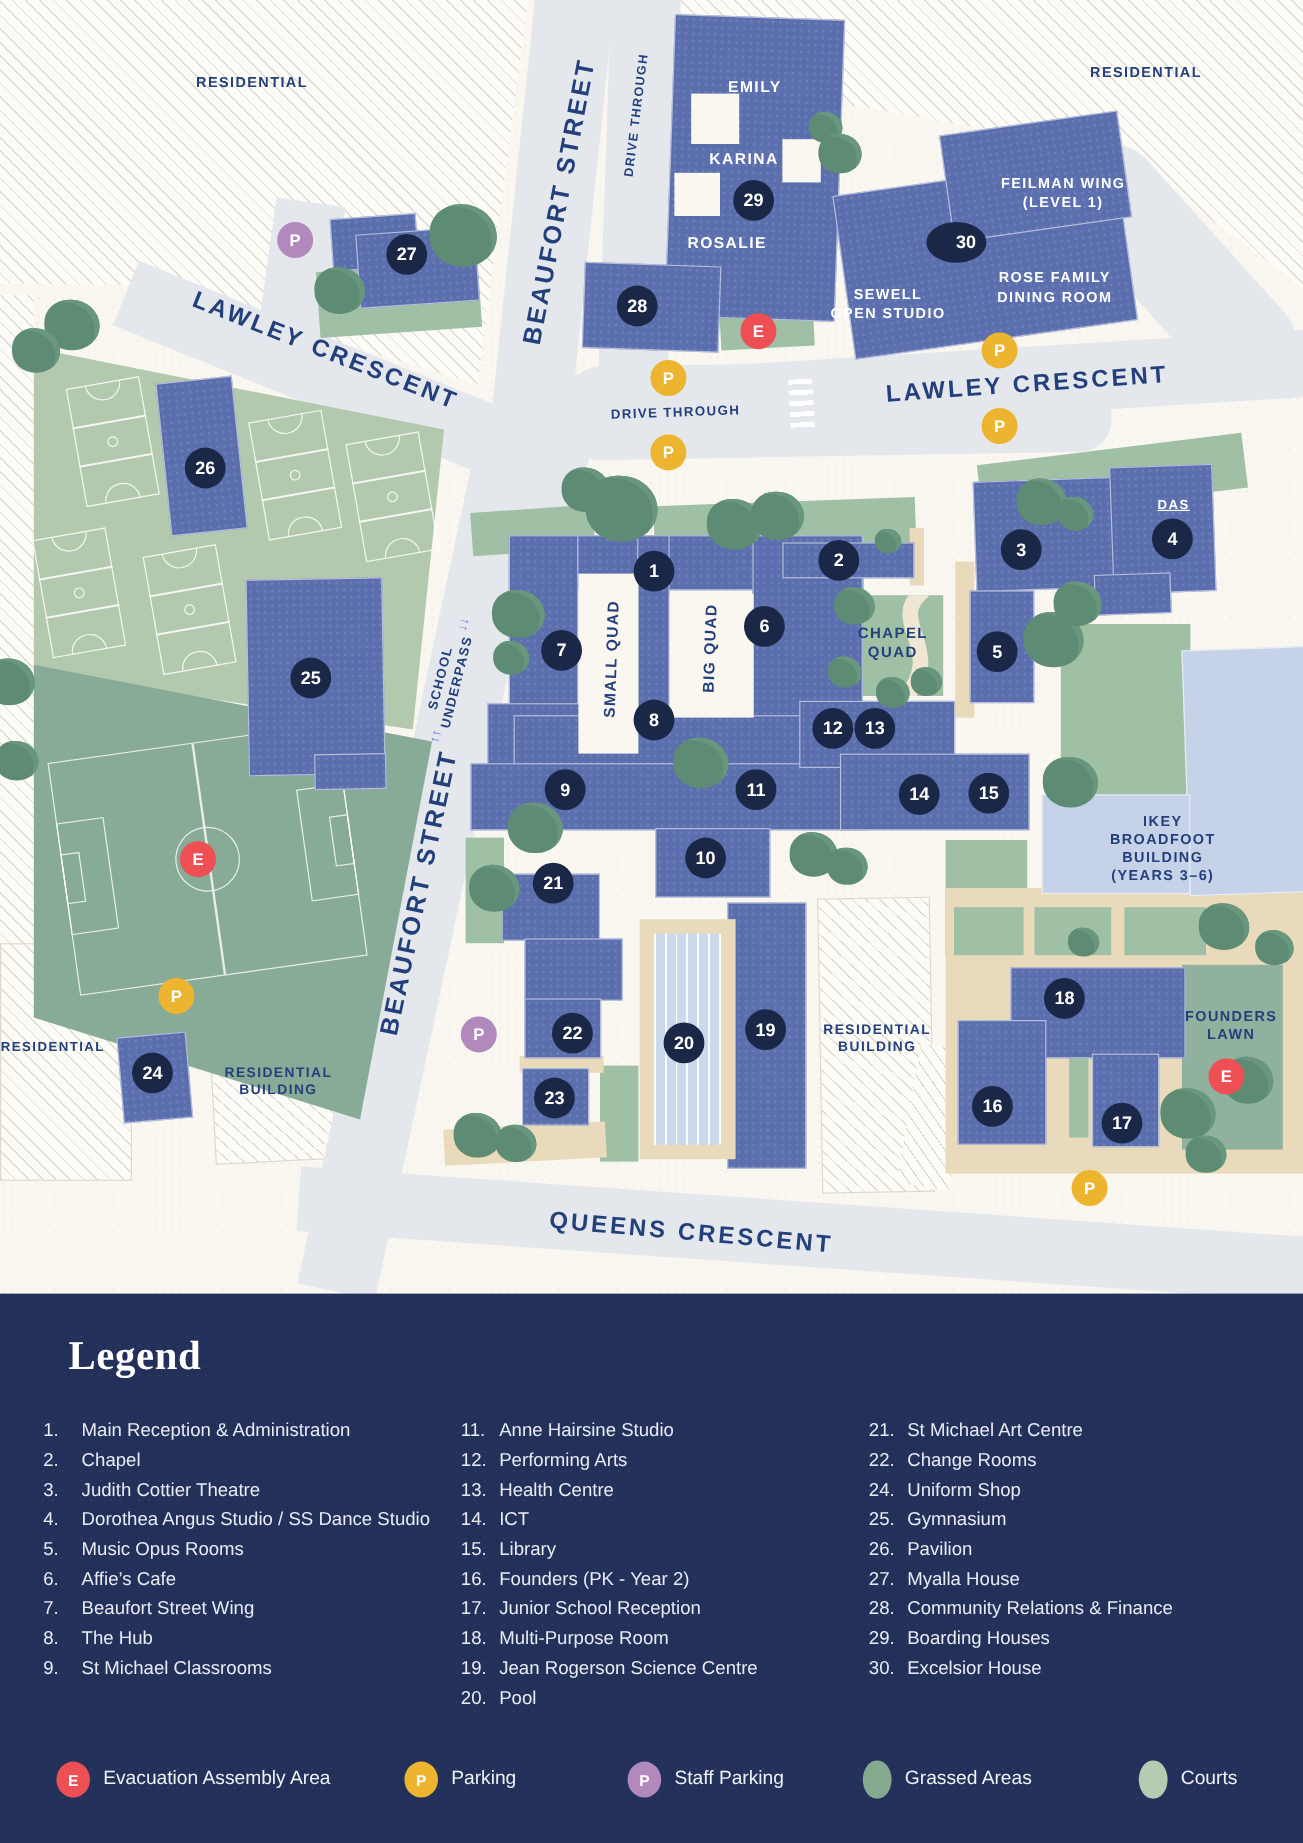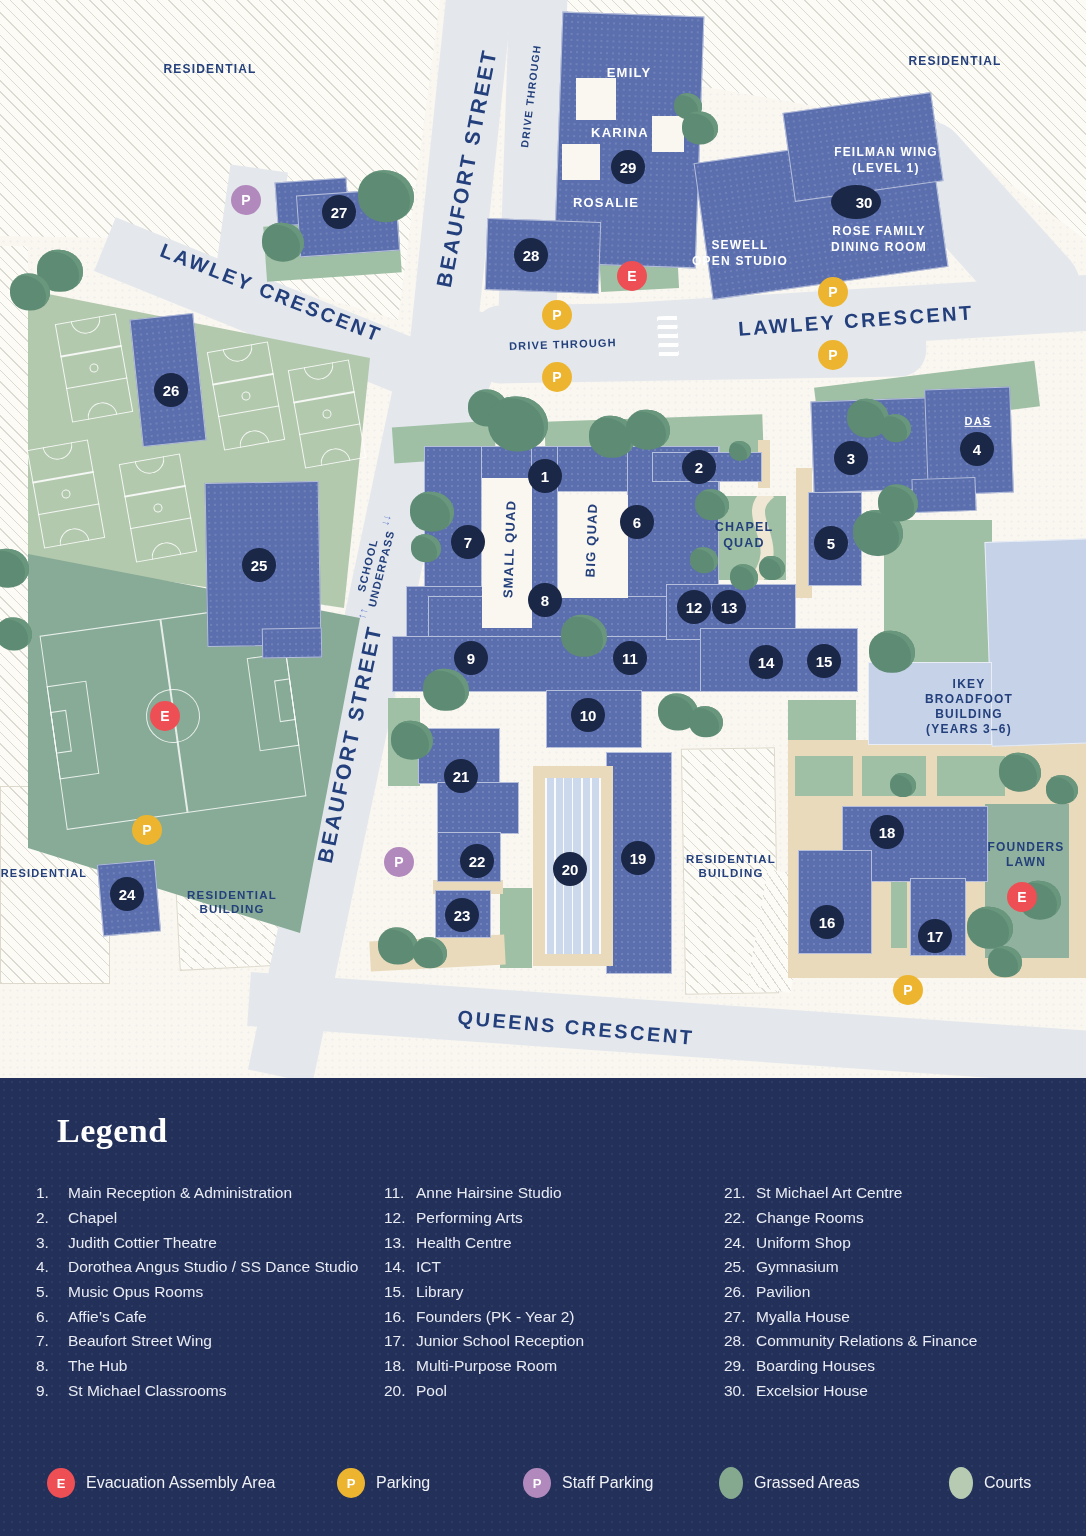--- a/index.html
+++ b/index.html
@@ -294,30 +294,30 @@
       <div class="badge" style="left: 630px; top: 658px;">11</div>
       <div class="badge" style="left: 694px; top: 607px;">12</div>
       <div class="badge" style="left: 729px; top: 607px;">13</div>
       <div class="badge" style="left: 766px; top: 662px; text-align: right;">14</div>
       <div class="badge" style="left: 824px; top: 661px;">15</div>
       <div class="badge" style="left: 827px; top: 922px;">16</div>
       <div class="badge" style="left: 935px; top: 936px;">17</div>
       <div class="badge" style="left: 887px; top: 832px;">18</div>
       <div class="badge" style="left: 638px; top: 858px;">19</div>
       <div class="badge" style="left: 570px; top: 869px;">20</div>
-      <div class="badge" style="left: 461px; top: 776px;">21</div>
+      <div class="badge" style="left: 461px; top: 736px;">21</div>
       <div class="badge" style="left: 477px; top: 861px;">22</div>
       <div class="badge" style="left: 462px; top: 915px;">23</div>
       <div class="badge" style="left: 127px; top: 894px;">24</div>
       <div class="badge" style="left: 259px; top: 565px;">25</div>
       <div class="badge" style="left: 171px; top: 390px;">26</div>
       <div class="badge" style="left: 339px; top: 212px;">27</div>
       <div class="badge" style="left: 531px; top: 255px;">28</div>
       <div class="badge" style="left: 628px; top: 167px;">29</div>
-      <div class="badge" style="left: 856px; top: 202px; padding-left: 16px;">30</div>
+      <div class="badge" style="left: 797px; top: 202px; padding-left: 16px;">30</div>
       <div class="marker m-evac" style="left: 632px; top: 276px;">E</div>
       <div class="marker m-evac" style="left: 165px; top: 716px;">E</div>
       <div class="marker m-evac" style="left: 1022px; top: 897px;">E</div>
       <div class="marker m-parking" style="left: 557px; top: 315px;">P</div>
       <div class="marker m-parking" style="left: 557px; top: 377px;">P</div>
       <div class="marker m-parking" style="left: 833px; top: 292px;">P</div>
       <div class="marker m-parking" style="left: 833px; top: 355px;">P</div>
       <div class="marker m-parking" style="left: 147px; top: 830px;">P</div>
       <div class="marker m-parking" style="left: 908px; top: 990px;">P</div>
       <div class="marker m-staff" style="left: 246px; top: 200px;">P</div>
@@ -391,20 +391,24 @@
         </div>
         <div class="leg-row">
           <div class="num">17.</div>
           <div class="">Junior School Reception</div>
         </div>
         <div class="leg-row">
           <div class="num">18.</div>
           <div class="">Multi-Purpose Room</div>
         </div>
         <div class="leg-row">
+          <div class="num">19.</div>
+          <div class="">Jean Rogerson Science Centre</div>
+        </div>
+        <div class="leg-row">
           <div class="num">20.</div>
           <div class="">Pool</div>
         </div>
       </div>
     <div class="leg-col" id="leg-col3" style="left:724px;">
         <div class="leg-row">
           <div class="num">21.</div>
           <div class="">St Michael Art Centre</div>
         </div>
         <div class="leg-row">

